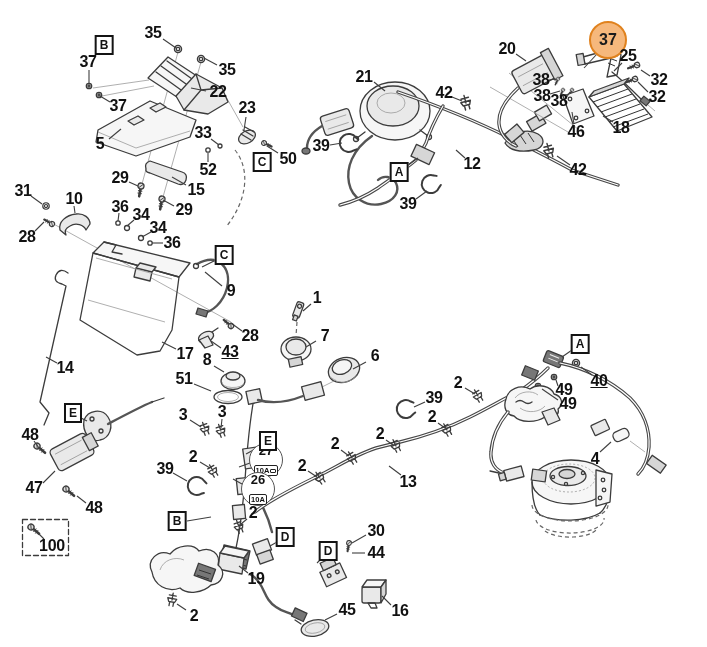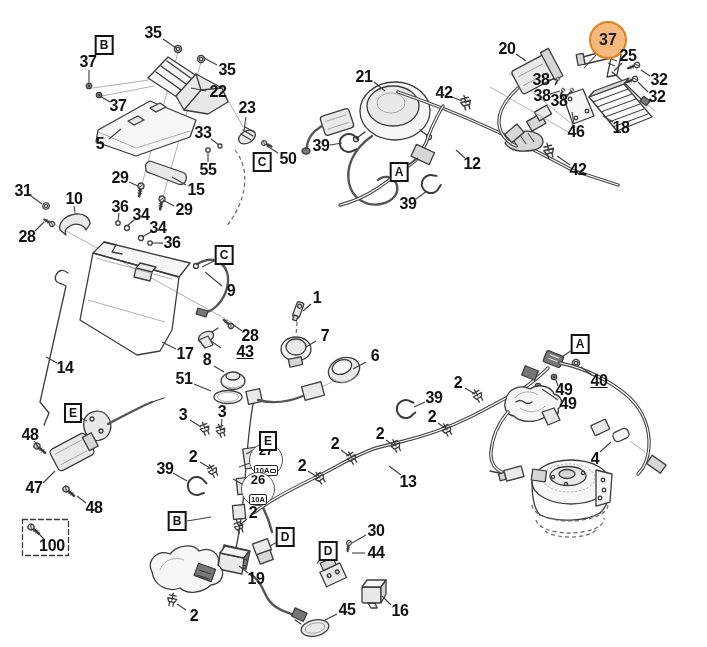--- a/index.html
+++ b/index.html
@@ -457,36 +457,36 @@
 <div id="labels">
       <div class="hl-circle" style="height: 38px; width: 38px; left: 608px; top: 40px;">37</div>
       <div class="num" style="left: 153px; top: 33px;">35</div>
       <div class="num" style="left: 227px; top: 70px;">35</div>
       <div class="num" style="left: 88px; top: 62px;">37</div>
       <div class="num" style="left: 118px; top: 106px;">37</div>
       <div class="num" style="left: 218px; top: 92px;">22</div>
       <div class="num" style="left: 247px; top: 108px;">23</div>
       <div class="num" style="left: 100px; top: 144px;">5</div>
       <div class="num" style="left: 203px; top: 133px;">33</div>
-      <div class="num" style="left: 208px; top: 170px;">55</div>
+      <div class="num" style="left: 208px; top: 170px;">52</div>
       <div class="num" style="left: 288px; top: 159px;">50</div>
       <div class="num" style="left: 120px; top: 178px;">29</div>
       <div class="num" style="left: 196px; top: 190px;">15</div>
       <div class="num" style="left: 184px; top: 210px;">29</div>
       <div class="num" style="left: 23px; top: 191px;">31</div>
       <div class="num" style="left: 74px; top: 199px;">10</div>
       <div class="num" style="left: 27px; top: 237px;">28</div>
       <div class="num" style="left: 120px; top: 207px;">36</div>
       <div class="num" style="left: 141px; top: 215px;">34</div>
       <div class="num" style="left: 158px; top: 228px;">34</div>
       <div class="num" style="left: 172px; top: 243px;">36</div>
       <div class="num" style="left: 231px; top: 291px;">9</div>
       <div class="num" style="left: 250px; top: 336px;">28</div>
       <div class="num" style="left: 185px; top: 354px;">17</div>
-      <div class="num" style="left: 245px; top: 352px; text-decoration: underline;">43</div>
+      <div class="num" style="left: 230px; top: 352px; text-decoration: underline;">43</div>
       <div class="num" style="left: 207px; top: 360px;">8</div>
       <div class="num" style="left: 184px; top: 379px;">51</div>
       <div class="num" style="left: 65px; top: 368px;">14</div>
       <div class="num" style="left: 30px; top: 435px;">48</div>
       <div class="num" style="left: 34px; top: 488px;">47</div>
       <div class="num" style="left: 94px; top: 508px;">48</div>
       <div class="num" style="left: 52px; top: 546px;">100</div>
       <div class="num" style="left: 183px; top: 415px;">3</div>
       <div class="num" style="left: 222px; top: 412px;">3</div>
       <div class="num" style="left: 193px; top: 457px;">2</div>

